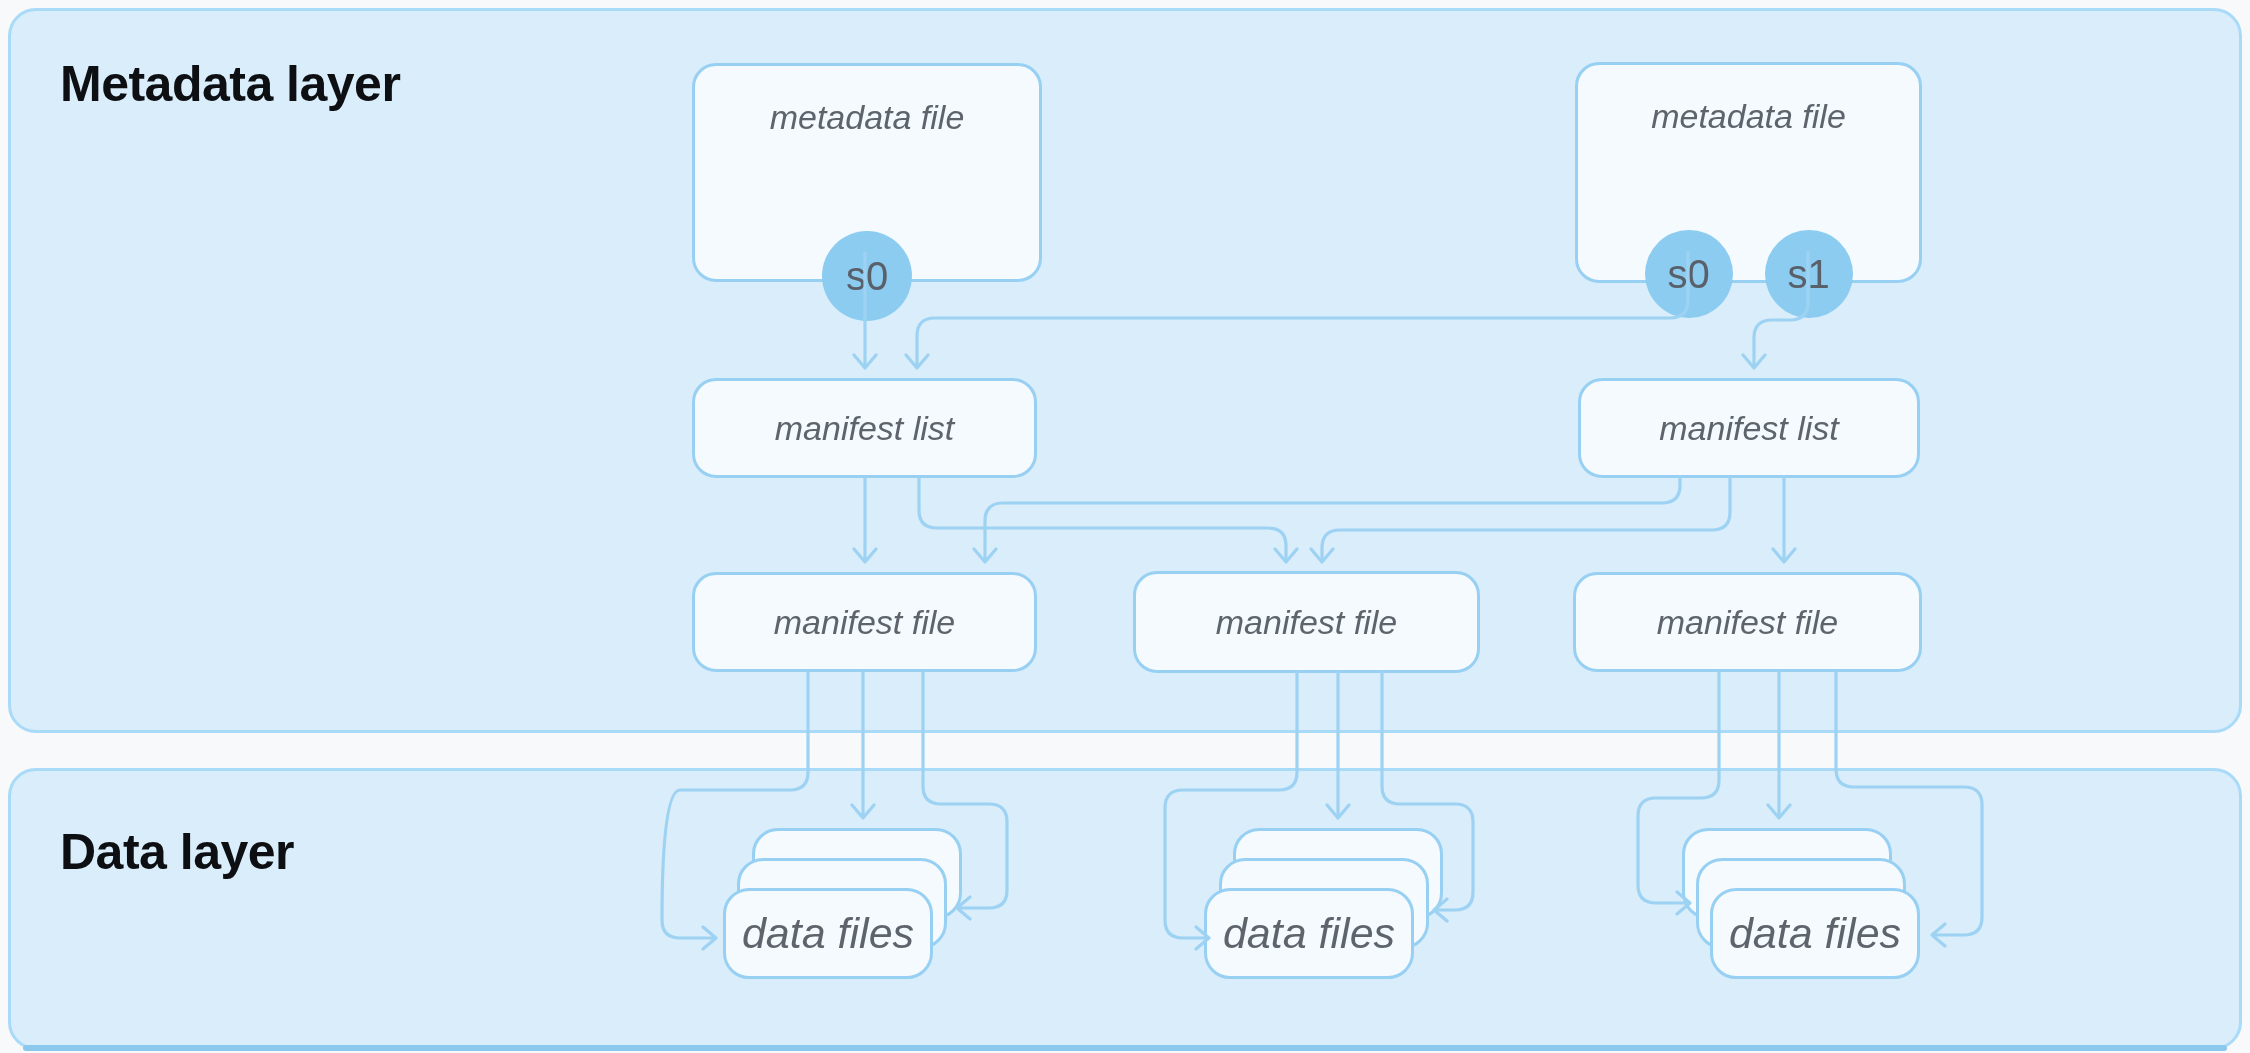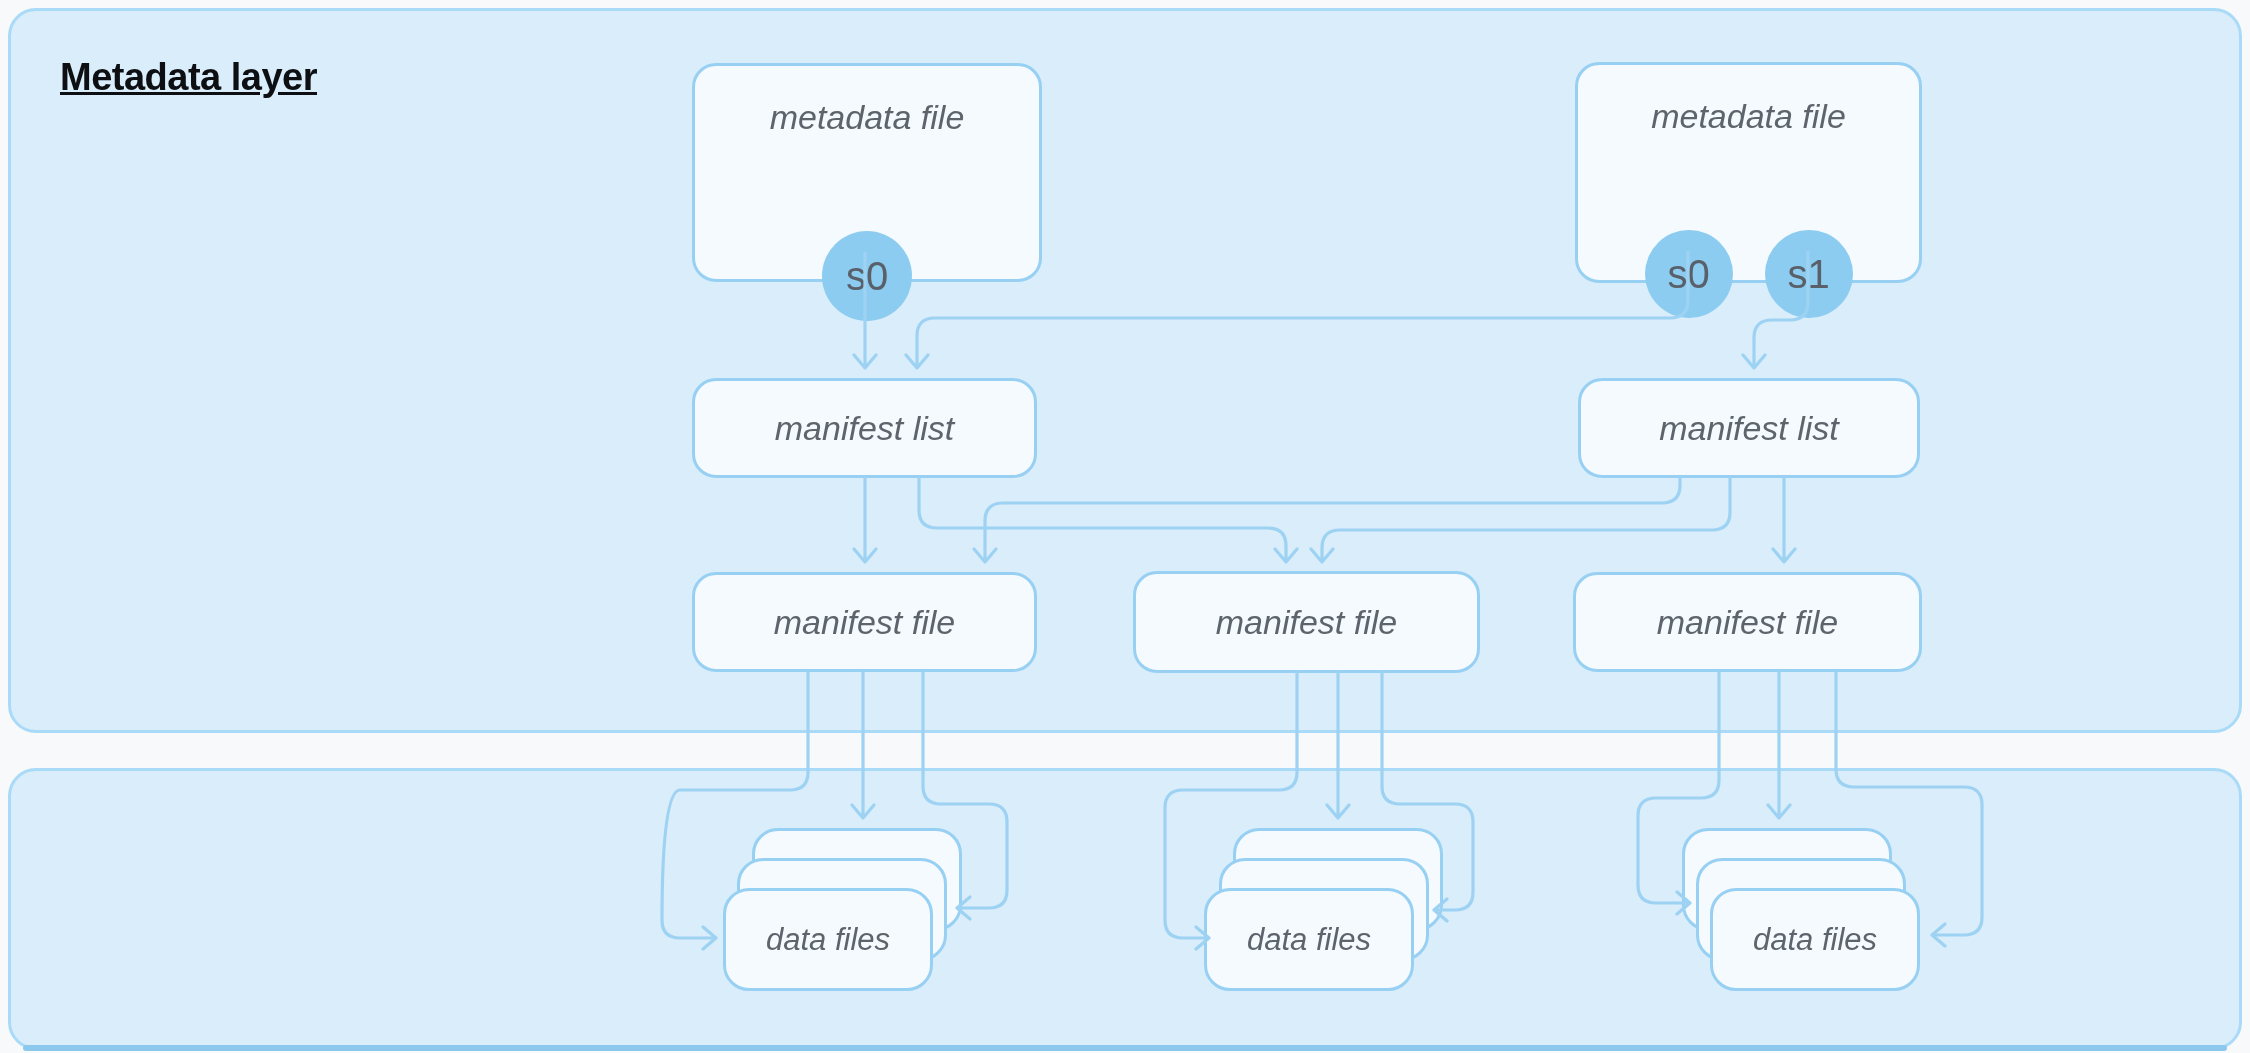--- a/index.html
+++ b/index.html
@@ -24,22 +24,22 @@
   .layer{
     position:absolute;box-sizing:border-box;
     background:var(--layer-fill);
     border:3px solid var(--layer-border);
     border-radius:28px;
   }
   .layer-metadata{left:8px;top:8px;width:2234px;height:725px;}
   .layer-data{left:8px;top:768px;width:2234px;height:282px;}
   .layer-title{
     position:absolute;margin:0;
-    font-size:38px;font-weight:700;letter-spacing:-0.5px;
-    color:var(--title-text);line-height:1.05;white-space:nowrap;text-decoration:underline;
+    font-size:50px;font-weight:700;letter-spacing:-0.5px;
+    color:var(--title-text);line-height:1.05;white-space:nowrap;
   }
   .title-metadata{left:60px;top:58px;}
   .title-data{left:60px;top:826px;}
   .node{
     position:absolute;box-sizing:border-box;
     background:var(--node-fill);
     border:3px solid var(--node-border);
     border-radius:24px;
     display:flex;align-items:center;justify-content:center;
     color:var(--node-text);font-size:34px;
@@ -55,40 +55,41 @@
     font-size:40px;color:var(--snapshot-text);
   }
   .md-left{left:692px;top:63px;width:350px;height:219px;}
   .md-right{left:1575px;top:62px;width:347px;height:221px;}
   .ml-left{left:692px;top:378px;width:345px;height:100px;}
   .ml-right{left:1578px;top:378px;width:342px;height:100px;}
   .mf-left{left:692px;top:572px;width:345px;height:100px;}
   .mf-middle{left:1133px;top:571px;width:347px;height:102px;}
   .mf-right{left:1573px;top:572px;width:349px;height:100px;}
   .card{
-    position:absolute;box-sizing:border-box;width:210px;height:103px;
+    position:absolute;box-sizing:border-box;width:210px;height:91px;
     background:var(--node-fill);
     border:3px solid var(--node-border);
     border-radius:26px;
     display:flex;align-items:center;justify-content:center;
-    color:var(--node-text);font-size:31px;
+    color:var(--node-text);font-size:43px;
   }
   .edges{position:absolute;left:0;top:0;z-index:5;pointer-events:none;}
   .edge{fill:none;stroke:var(--connector);stroke-width:3.2;stroke-linecap:round;stroke-linejoin:round;}
   .bottom-edge{fill:none;stroke:var(--bottom-edge);stroke-width:6;stroke-linecap:round;}
 </style>
 </head>
 <body>
 
 <div class="stage">
 
   <section class="layer layer-metadata"></section>
   <section class="layer layer-data"></section>
 
   <h1 class="layer-title title-metadata">Metadata layer</h1>
+  <h1 class="layer-title title-data">Data layer</h1>
 
   <div class="node node-metadata-file md-left">
     <span class="node-label">metadata file</span>
     <div class="snapshot-row">
       <div class="snapshot" style="width:90px;height:90px;">s0</div>
     </div>
   </div>
 
   <div class="node node-metadata-file md-right">
     <span class="node-label">metadata file</span>

